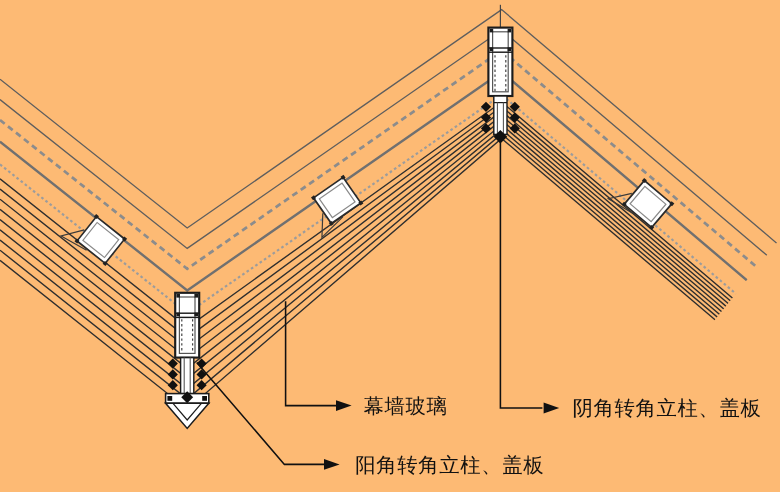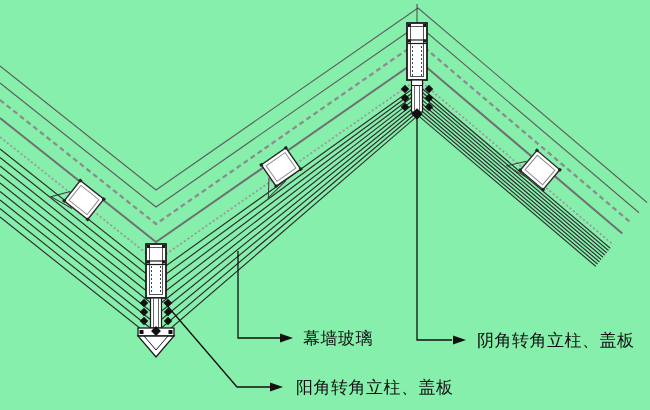--- a/index.html
+++ b/index.html
@@ -1,16 +1,16 @@
 <!DOCTYPE html>
 <html><head>
 <meta charset="utf-8">
 <style>
   html,body{margin:0;padding:0;background:#fff;}
-  .stage{position:relative;width:650px;height:410px;background:#86efac;overflow:hidden;
+  .stage{position:relative;width:650px;height:410px;background:#fdba74;overflow:hidden;
          font-family:"Liberation Sans", sans-serif;}
   svg{display:block}
   text.lbl{font-family:"Liberation Sans", sans-serif;font-size:17px;letter-spacing:0.5px;fill:#111;}
 </style>
 </head>
 <body>
 
 <div class="stage">
 <svg width="650" height="410" viewBox="0 0 650 410">
   <defs>

